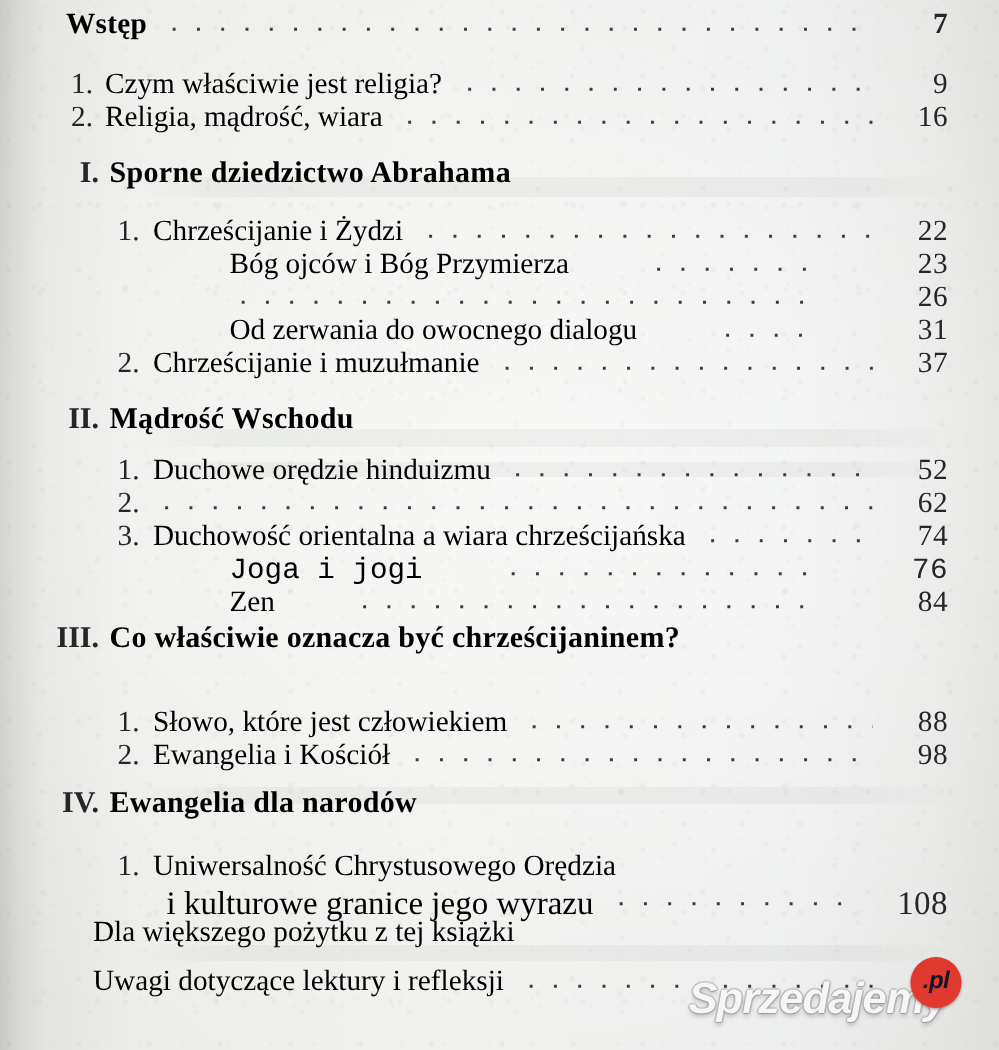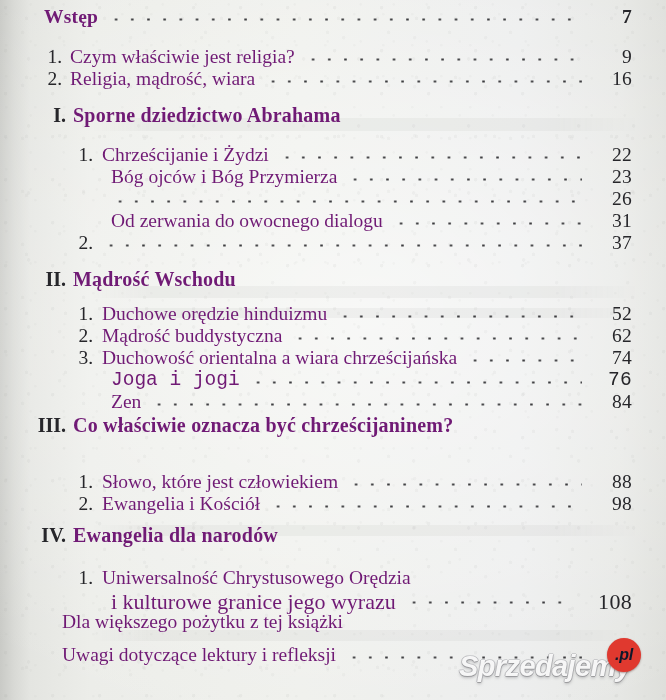--- a/index.html
+++ b/index.html
@@ -82,21 +82,21 @@
   }
 
   
   .marker {
     flex: 0 0 auto;
     text-align: right;
     color: #26262a;
   }
   .label {
     flex: 0 0 auto;
-    color: #701a75;
+    color: #000000;
   }
   .leader {
     flex: 1 1 auto;
     position: relative;
     overflow: hidden;
     height: 1em;
     margin: 0 6px 0 10px;
     align-self: center;
   }
   .leader::before {
@@ -132,21 +132,21 @@
   .lvl-num .label  { padding-left: 8px; }
 
   .lvl-part   { font-size: 20px; font-weight: bold; }
   .lvl-part .marker { width: 66px; }
   .lvl-part .label  { padding-left: 7px; letter-spacing: 0.2px; }
 
   .lvl-sec    { font-size: 19.5px; }
   .lvl-sec .marker { width: 93px; }
   .lvl-sec .label  { padding-left: 9px; }
 
-  .lvl-sub    { font-size: 19.5px; }
+  .lvl-sub    { font-size: 19.5px; gap: 42px; }
   .lvl-sub .marker { width: 102px; }
   .lvl-sub .label  { padding-left: 9px; }
 
   .lvl-cont   { font-size: 22px; }
   .lvl-cont .marker { width: 102px; }
   .lvl-cont .label  { padding-left: 9px; }
 
   .lvl-plain  { font-size: 19.5px; }
   .lvl-plain .marker { width: 0; }
   .lvl-plain .label  { padding-left: 62px; }
@@ -253,38 +253,38 @@
       <span class="page">26</span>
     </div>
     <div class="row lvl-sub" style="top: 210px;">
       <span class="marker"></span>
       <span class="label">Od zerwania do owocnego dialogu</span>
       <span class="leader"></span>
       <span class="page">31</span>
     </div>
     <div class="row lvl-sec" style="top: 232px;">
       <span class="marker">2.</span>
+      <span class="label">Chrześcijanie i muzułmanie</span>
       <span class="leader"></span>
       <span class="page">37</span>
     </div>
     <div class="row lvl-part no-leader" style="top: 268px;">
       <span class="marker">II.</span>
       <span class="label">Mądrość Wschodu</span>
       <span class="leader"></span>
       <span class="page"></span>
     </div>
     <div class="row lvl-sec" style="top: 303px;">
       <span class="marker">1.</span>
       <span class="label">Duchowe orędzie hinduizmu</span>
       <span class="leader"></span>
       <span class="page">52</span>
     </div>
     <div class="row lvl-sec" style="top: 325px;">
       <span class="marker">2.</span>
-      <span class="label">Mądrość buddystyczna</span>
       <span class="leader"></span>
       <span class="page">62</span>
     </div>
     <div class="row lvl-sec" style="top: 347px;">
       <span class="marker">3.</span>
       <span class="label">Duchowość orientalna a wiara chrześcijańska</span>
       <span class="leader"></span>
       <span class="page">74</span>
     </div>
     <div class="row lvl-sub" style="top: 369px; font-family: Liberation Mono, monospace;">

